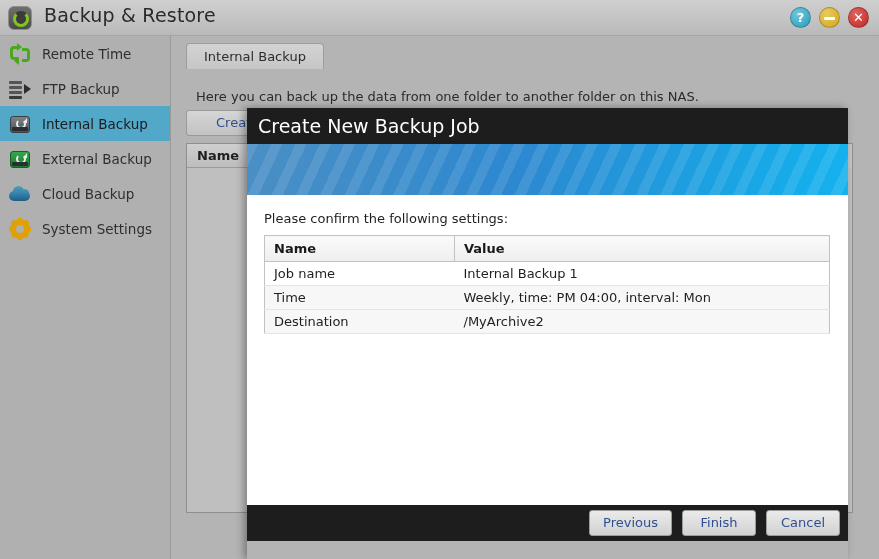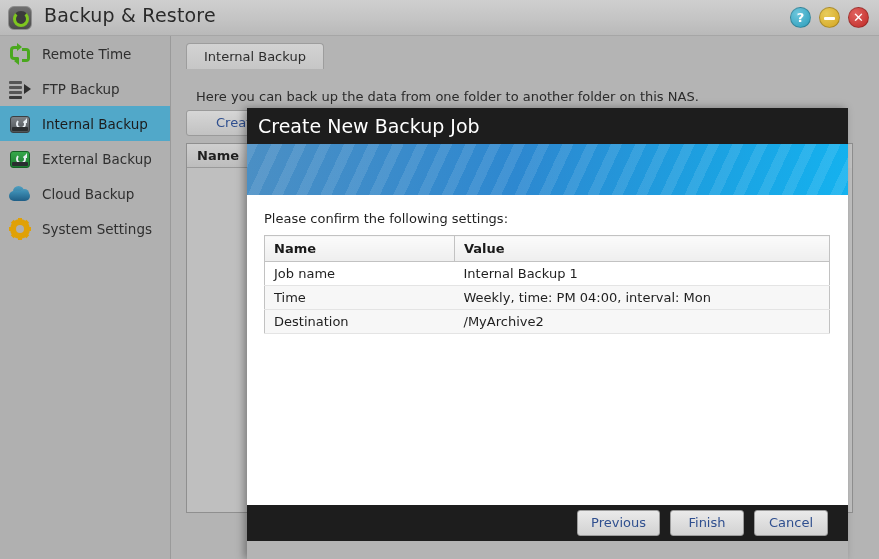--- a/index.html
+++ b/index.html
@@ -185,21 +185,21 @@
     background:linear-gradient(to bottom,#fbfbfb,#eeeeee);
     border-bottom:1px solid #c2c2c2; padding:5px 9px; height:23px;
   }
   .settings-table th.k { border-right:1px solid #c2c2c2; width:190px;}
   .settings-table td { padding:4px 9px; border-bottom:1px solid #e4e4e4; color:#1f1f1f; height:22px;}
   .settings-table tr.alt td { background:#f7f7f7; }
   .settings-table td.k { width:190px; }
   .modal-footer {
     height:36px; background:#1d1d1d;
     display:flex; justify-content:flex-end; align-items:center;
-    gap:10px; padding-right:20px;
+    gap:10px; padding-right:8px;
   }
   .dbtn {
     min-width:74px; height:26px; padding:0 13px;
     background:linear-gradient(to bottom,#eaeaea,#d2d2d2);
     border:1px solid #9c9c9c; border-radius:3px;
     font-size:13px; color:#2f4f8f; line-height:24px; text-align:center;
   }
 </style>
 </head>
 <body>

